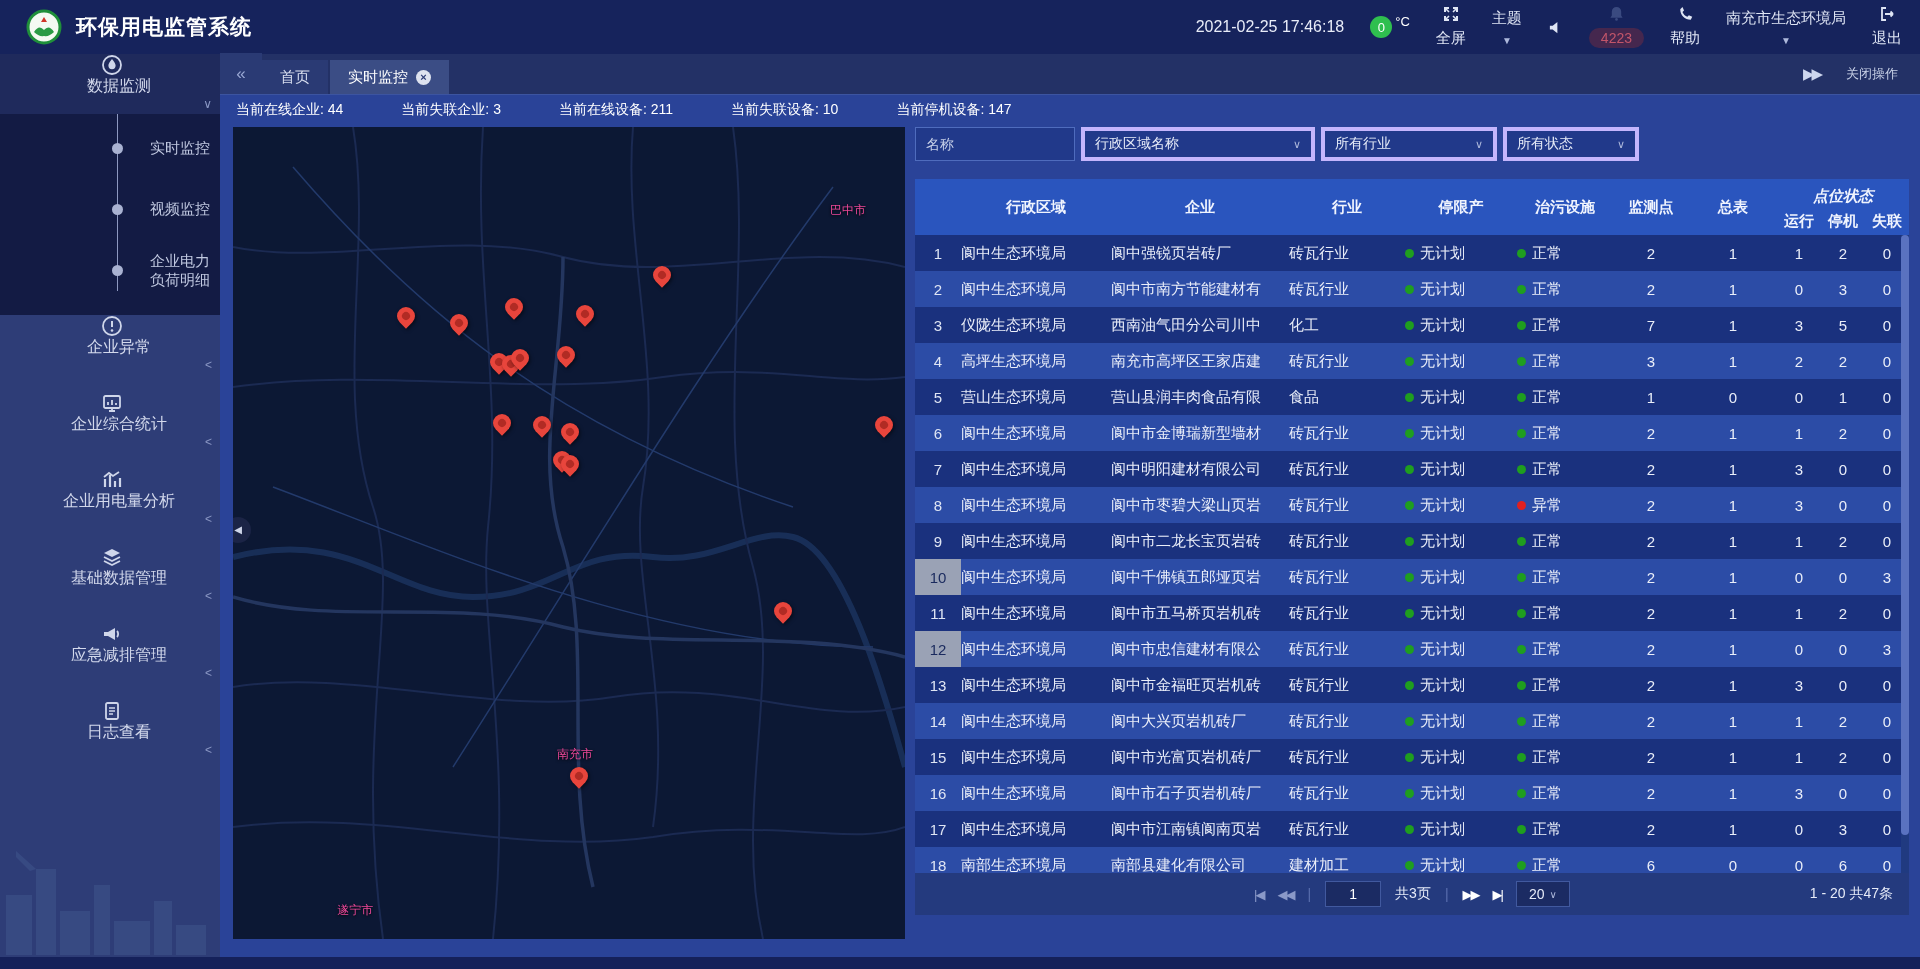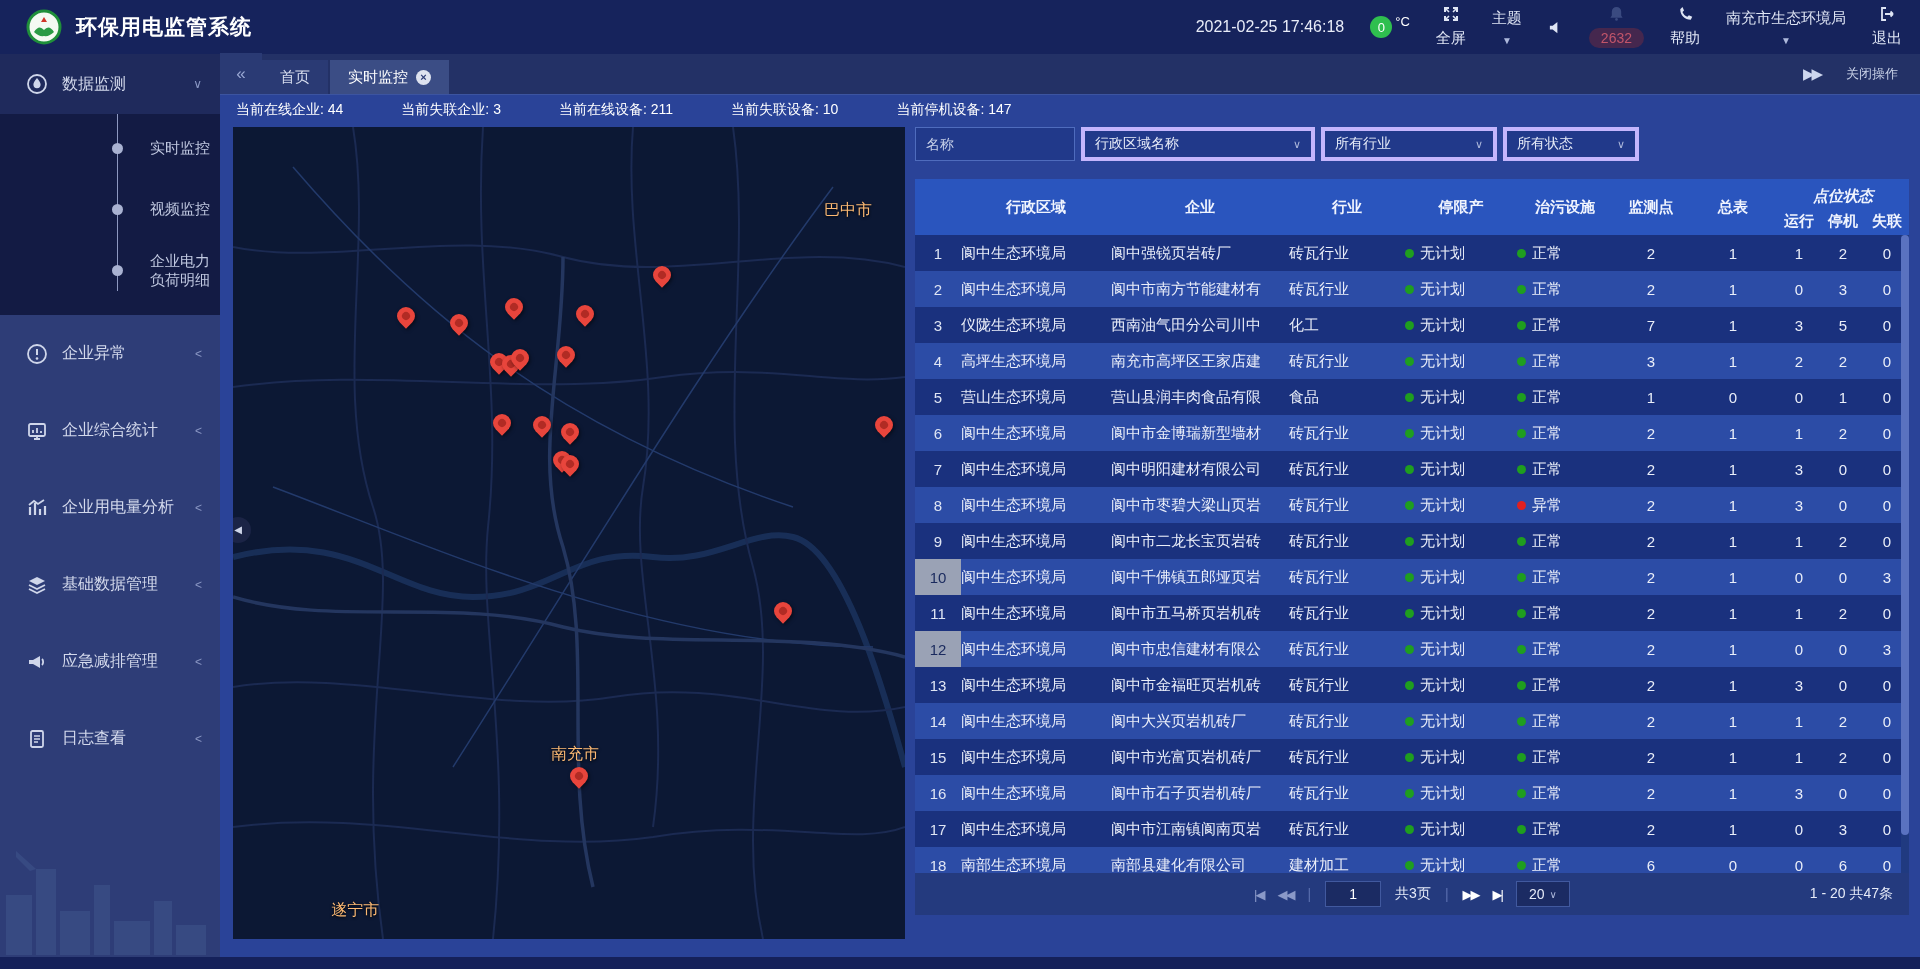--- a/index.html
+++ b/index.html
@@ -22,22 +22,22 @@
   .badge-pill { background:#45274e; color:#c2556a; border-radius:10px; padding:2px 12px; font-size:14px; }
   .hdr-icon svg { display:block; }
 
   
   .body-row { display:flex; height:915px; }
   .sidebar { position:relative; width:220px; background:#2e3d77; flex:0 0 auto; overflow:hidden; }
   .main { flex:1; display:flex; flex-direction:column; min-width:0; }
 
   
   .side-group-exp { background:#131b44; }
-  .side-item { height:60px; display:flex; align-items:center; padding:0 18px 0 26px;
-    font-size:16px; color:#d3d9ec; cursor:pointer; }
+  .side-item { height:60px; display:flex; align-items:center; padding:0 8px 0 26px;
+    font-size:16px; color:#d3d9ec; cursor:pointer;flex-direction:column; }
   .side-item.parent { background:#1f2a5c; }
   .side-item .s-icon { width:22px; height:22px; margin-right:14px; flex:0 0 auto; }
   .side-item .chev { margin-left:auto; font-size:12px; color:#8a97c4; }
   .side-item.cold { height:77px; background:transparent; }
   .side-sub { position:relative; padding:4px 0 14px 0; }
   .side-sub::before { content:""; position:absolute; left:117px; top:0; bottom:24px; width:1px; background:#8d98c0; }
   .side-sub-item { position:relative; height:61px; display:flex; align-items:center;
     padding-left:150px; font-size:15px; color:#c0c8e0; cursor:pointer; }
   .side-sub-item .dot { position:absolute; left:112px; width:11px; height:11px; border-radius:50%; background:#a9b2d2; }
   .side-deco { position:absolute; bottom:10px; left:0; width:220px; opacity:.35; }
@@ -61,21 +61,21 @@
   .statsbar { height:30px; display:flex; align-items:center; gap:58px; padding:0 16px;
     font-size:14px; color:#fff; background:#2a4398; }
   .stat { white-space:nowrap; }
 
   
   .content { height:844px; display:flex; padding:2px 12px 0 13px; gap:10px; }
 
   
   .map { position:relative; width:672px; height:812px; background:#0c1834; flex:0 0 auto; overflow:hidden; }
   .map svg.roads { position:absolute; inset:0; }
-  .city-label { position:absolute; transform:translate(-50%,-50%); color:#fdba74; font-size:16px;
+  .city-label { position:absolute; transform:translate(-50%,-50%); color:#ec4899; font-size:12px;
     text-shadow:0 1px 3px #000; white-space:nowrap; }
   .pin-wrap { position:absolute; width:0; height:0; }
   .pin { position:absolute; left:-9px; top:-22px; width:18px; height:18px; background:#e8453c;
     border-radius:50% 50% 50% 0; transform:rotate(-45deg);
     box-shadow:0 2px 4px rgba(0,0,0,.5); cursor:pointer; }
   .pin::after { content:""; position:absolute; left:5px; top:5px; width:8px; height:8px;
     border-radius:50%; background:#b12b24; }
   .map-collapse { position:absolute; left:-8px; top:48%; width:26px; height:26px; border-radius:50%;
     background:#1b2446; color:#cfd6ea; display:flex; align-items:center; justify-content:center;
     font-size:10px; cursor:pointer; z-index:5; }
@@ -168,21 +168,21 @@
             </svg>
         </span>
       </span>
       <span class="hdr-item">
         <span class="hdr-icon">
           <svg width="15" height="15" viewBox="0 0 16 16" fill="#3a4a80">
             <path d="M8 1a5 5 0 0 0-5 5v4l-1.5 2.5h13L13 10V6a5 5 0 0 0-5-5z"></path>
               <circle cx="8" cy="14.3" r="1.4"></circle>
           </svg>
         </span>
-        <span class="badge-pill">2632</span>
+        <span class="badge-pill">4223</span>
       </span>
       <span class="hdr-item">
         <span class="hdr-icon">
           <svg width="15" height="15" viewBox="0 0 20 20">
               <path d="M3 3c0 8 6 14 14 14l2-4-4.5-2-2 2c-3-1.2-5.3-3.5-6.5-6.5l2-2L6 0 3 3z" fill="#dfe5f4"></path>
             </svg>
         </span>
         <span>帮助</span>
       </span>
       <span class="hdr-item">

